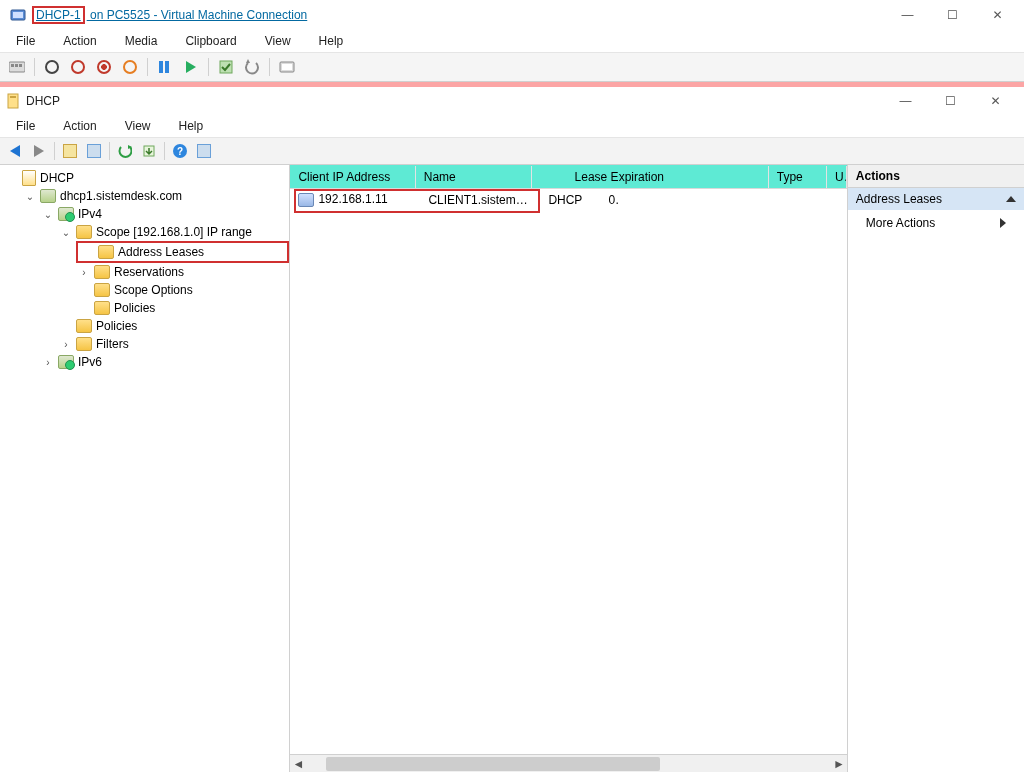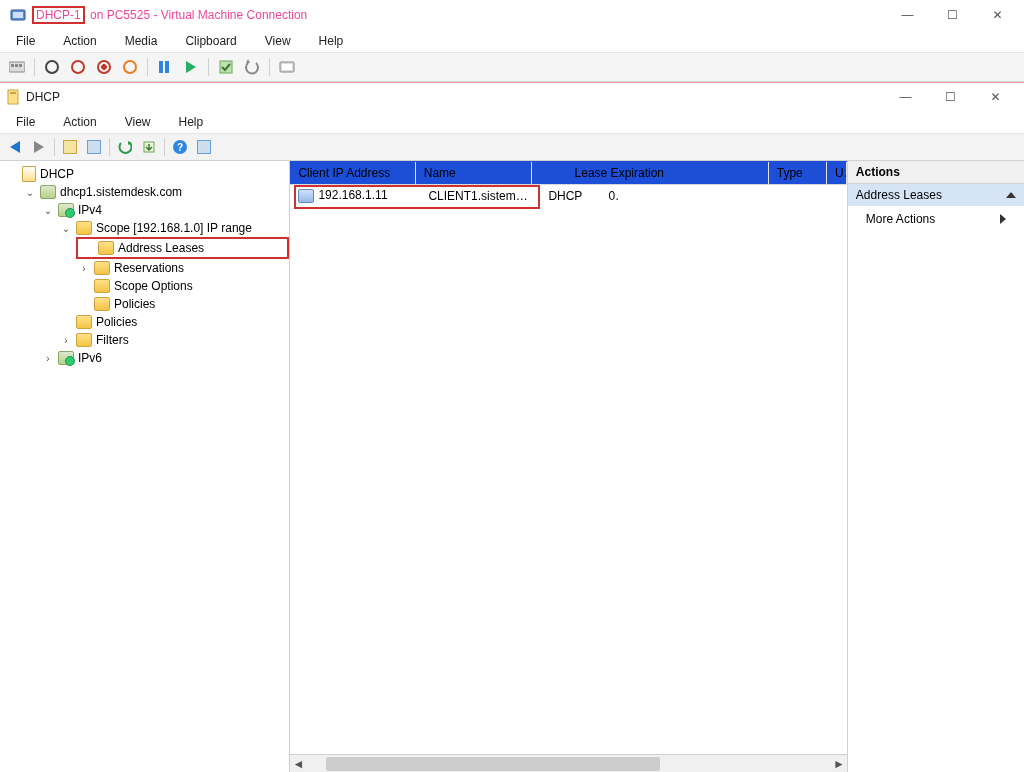--- a/index.html
+++ b/index.html
@@ -1,37 +1,37 @@
 <!DOCTYPE html>
 <html><head>
 <meta charset="utf-8">
 <style>
   * { box-sizing: border-box; margin: 0; padding: 0; font-family: "Segoe UI", Tahoma, sans-serif; font-size: 12px; }
   body { width: 1024px; height: 772px; overflow: hidden; background: #f0f0f0; color: #000; }
   .vm-window { width: 100%; height: 100%; display: flex; flex-direction: column; background: #fff; }
   .vm-titlebar { height: 30px; display: flex; align-items: center; background: #fff; padding: 0 4px; }
   .vm-titlebar-icon { width: 16px; height: 16px; margin: 0 6px; }
-  .vm-title-text { color: #ec4899; font-size: 12px; flex: 0 0 auto; }
+  .vm-title-text { color: #0369a1; font-size: 12px; flex: 0 0 auto; text-decoration: underline; }
   .highlight-red { border: 2px solid #d03030; padding: 0 2px; margin-right: 2px; }
   .vm-title-spacer { flex: 1 1 auto; }
   .win-ctrl { width: 45px; height: 28px; display: inline-flex; align-items: center; justify-content: center; color: #555; }
   .vm-menubar, .dhcp-menubar { height: 22px; display: flex; align-items: center; padding: 0 8px; gap: 12px; background: #fff; }
   .menu-item { padding: 2px 8px; color: #222; }
   .vm-toolbar { height: 30px; display: flex; align-items: center; gap: 4px; padding: 2px 6px; background: #f5f5f5; border-top: 1px solid #e5e5e5; border-bottom: 1px solid #d0d0d0; }
   .tb-btn { width: 22px; height: 22px; display: inline-flex; align-items: center; justify-content: center; border-radius: 2px; }
   .tb-sep { width: 1px; height: 18px; background: #d0d0d0; margin: 0 2px; }
   .circle { width: 14px; height: 14px; border-radius: 50%; border: 2px solid; display: inline-block; }
   .circle.dark { border-color: #444; }
   .circle.red  { border-color: #c0392b; }
   .circle.red-fill { border-color: #c0392b; background: radial-gradient(circle, #c0392b 40%, transparent 42%); }
   .circle.orange { border-color: #e67e22; }
   .pause-ico { width:12px;height:12px;display:inline-flex;gap:2px;}
   .pause-ico span{width:4px;height:12px;background:#2e86de;}
   .play-ico{width:0;height:0;border-left:10px solid #27ae60;border-top:6px solid transparent;border-bottom:6px solid transparent;}
-  .dhcp-window { flex: 1 1 auto; display: flex; flex-direction: column; background: #fff; border-top: 1px solid #fca5a5; }
+  .dhcp-window { flex: 1 1 auto; display: flex; flex-direction: column; background: #fff; border-top: 5px solid #fca5a5; }
   .dhcp-titlebar { height: 28px; display: flex; align-items: center; padding: 0 6px; }
   .dhcp-title-text { font-size: 12px; color: #222; margin-left: 4px; flex: 1 1 auto; }
   .dhcp-toolbar { height: 28px; display: flex; align-items: center; gap: 2px; padding: 2px 4px; background: #f3f3f3; border-top: 1px solid #e5e5e5; border-bottom: 1px solid #d0d0d0; }
   .arrow-left,.arrow-right{width:0;height:0;border-top:6px solid transparent;border-bottom:6px solid transparent;}
   .arrow-left{border-right:10px solid #1e74d2;}
   .arrow-right{border-left:10px solid #888;}
   .sq-ico{width:14px;height:14px;background:#cde; border:1px solid #6aa0d8;}
   .help-ico{width:14px;height:14px;border-radius:50%;background:#2e86de;color:#fff;display:flex;align-items:center;justify-content:center;font-weight:bold;font-size:10px;}
   .dhcp-body { flex: 1 1 auto; display: flex; min-height: 0; }
   .tree-panel { width: 300px; border-right: 1px solid #d0d0d0; overflow: auto; padding: 4px 0; background: #fff; }
@@ -41,21 +41,21 @@
   .node { display: flex; align-items: center; height: 18px; gap: 4px; padding: 0 2px; }
   .expander { width: 12px; text-align: center; color: #555; font-size: 10px; cursor: pointer; }
   .tree-ico { width: 16px; height: 14px; display: inline-block; }
   .ico-folder { background: linear-gradient(#ffe08a,#f5c445); border:1px solid #caa443; border-radius:2px; }
   .ico-server { background: linear-gradient(#dfe8d0,#b7d28b); border:1px solid #8aa865; border-radius:2px; }
   .ico-root   { width:14px;height:16px;border:1px solid #caa443;background:linear-gradient(#fff,#ffe08a);border-radius:1px;}
   .ico-v6 { position:relative;}
   .ico-v6::after{content:"";position:absolute;right:-2px;bottom:-2px;width:8px;height:8px;border-radius:50%;background:#2ecc71;border:1px solid #219150;}
   .node.highlight { border: 2px solid #d03030; padding: 0 4px; height: 22px; }
   .center-panel { flex: 1 1 auto; display: flex; flex-direction: column; border-right: 1px solid #d0d0d0; min-width: 0; }
-  .list-header { display: flex; background: #1d4ed8; border-bottom: 1px solid #d9d9d9; height: 24px; align-items: center; }
+  .list-header { display: flex; background: #5eead4; border-bottom: 1px solid #d9d9d9; height: 24px; align-items: center; }
   .col { padding: 4px 8px; border-right: 1px solid #e3e3e3; overflow: hidden; text-overflow: ellipsis; white-space: nowrap; }
   .col.ip    { width: 130px; }
   .col.name  { width: 120px; }
   .col.lease { width: 210px; margin-left: 35px; }
   .col.type  { width: 60px; }
   .col.u     { width: 20px; }
   .list-body { flex: 1 1 auto; overflow: auto; position: relative; }
   .row { display: flex; align-items: flex-end; height: 22px; }
   .row .col { border-right: none; }
   .row-highlight { position: absolute; top: 0; left: 4px; width: 246px; height: 24px; border: 2px solid #d03030; pointer-events: none; }

